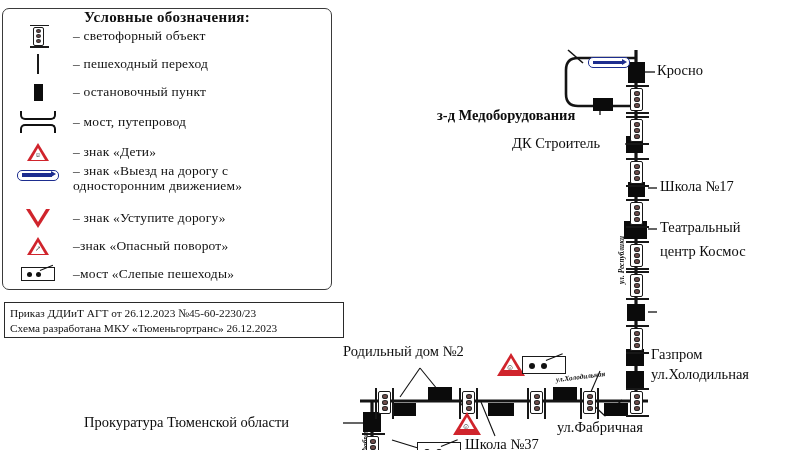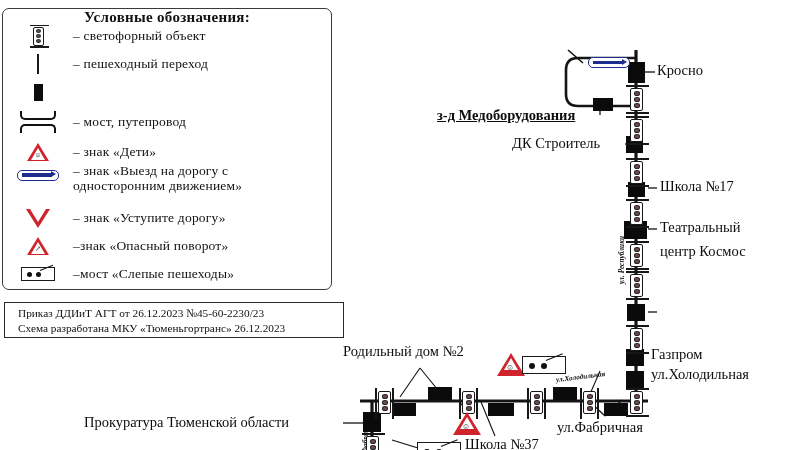--- a/index.html
+++ b/index.html
@@ -172,21 +172,21 @@
     transform: rotate(-22deg); transform-origin: left center;
   }
 
   
   #order-box {
     position: absolute;
     left: 4px; top: 286px;
     width: 340px; height: 36px;
     border: 1px solid #2a2a2a;
     background: #fff;
-    padding: 3px 5px 0 13px;
+    padding: 3px 5px 0 5px;
   }
   #order-box div {
     font-size: 11.3px;
     color: #111;
     line-height: 1.32;
     white-space: nowrap;
     font-family: "Liberation Serif", serif;
   }
 
   
@@ -194,21 +194,21 @@
   #scheme svg { position: absolute; left: 0; top: 0; }
 
   .lbl {
     position: absolute;
     font-size: 14.5px;
     color: #0d0d0d;
     white-space: nowrap;
     font-family: "Liberation Serif", serif;
     line-height: 1.08;
   }
-  .lbl.bold-ul { font-weight: bold; text-decoration: underline; }
+  .lbl.bold-ul { font-weight: bold; }
   .lbl.street-v {
     font-size: 7.2px;
     font-style: italic;
     font-weight: bold;
     transform: rotate(-90deg);
     transform-origin: left top;
     letter-spacing: .1px;
   }
   .lbl.street-i {
     font-size: 7.2px;
@@ -285,20 +285,21 @@
             <i></i>
           </div>
       </div>
       <div class="leg-txt">– светофорный объект</div>
     </div>
 
     <div class="leg-row" style="top:70px">
       <div class="leg-sym">
         <div class="stop-legend"></div>
       </div>
+      <div class="leg-txt">– остановочный пункт</div>
     </div>
 
     <div class="leg-row" style="top:98px;height:30px">
       <div class="leg-sym">
         <div class="bridge-legend">
             <span class="t"></span>
             <span class="b"></span>
           </div>
       </div>
       <div class="leg-txt">– мост, путепровод</div>

